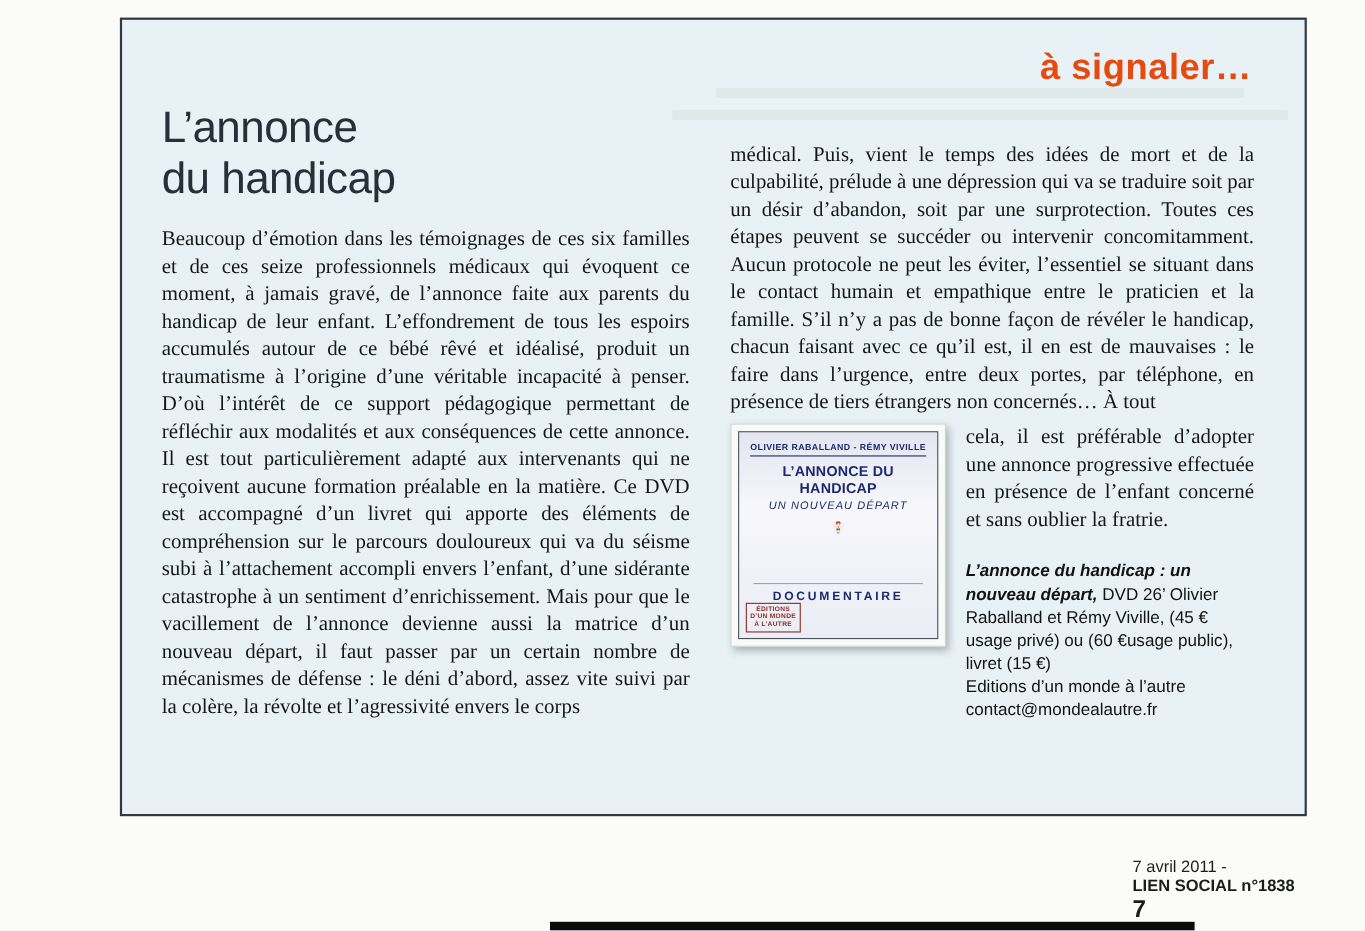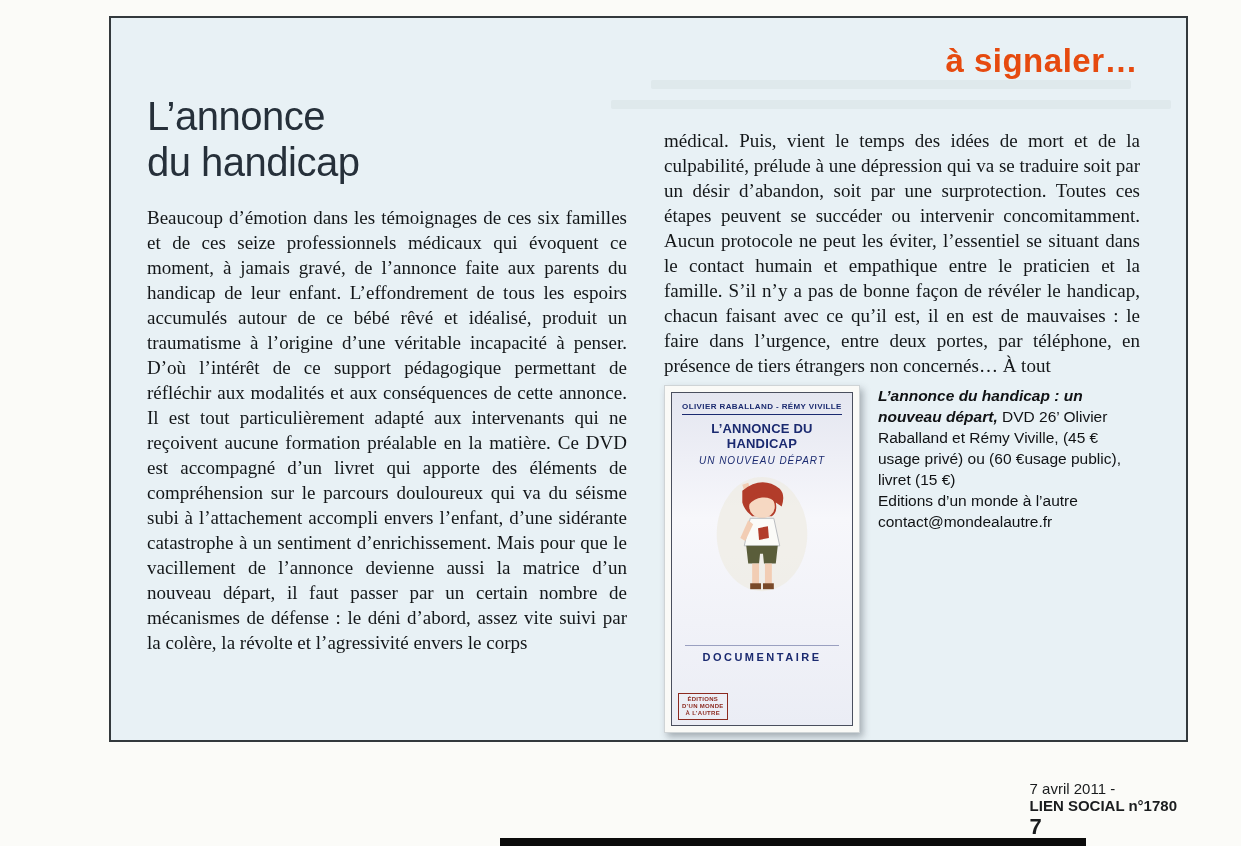--- a/index.html
+++ b/index.html
@@ -62,21 +62,21 @@
     color: #141719;
     hyphens: auto;
   }
 
   .media-row { display: flex; gap: 18px; margin-top: 7px; }
   .media-side { flex: 1; }
   .media-side .body-text { margin-bottom: 24px; }
 
   
   .dvd-photo {
-    width: 196px; height: 348px;
+    width: 196px; height: 203px;
     background: #fafaf7;
     border: 1px solid #cfd4d6;
     box-shadow: 3px 4px 7px rgba(40,50,60,0.35);
     padding: 6px;
     flex: 0 0 auto;
   }
   .dvd-cover {
     width: 100%; height: 100%;
     border: 1px solid #4a4f5e;
     background: linear-gradient(180deg, #e4e6f0 0%, #f7f7fb 38%, #ebedf5 100%);
@@ -187,32 +187,33 @@
               <div class="dvd-logo">
                 <div>ÉDITIONS</div>
                 <div>D’UN MONDE</div>
                 <div>À L’AUTRE</div>
               </div>
             </div>
           </div>
         </div>
 
         <div class="media-side">
+          <p class="body-text">cela, il est préférable d’adopter une annonce progressive effectuée en présence de l’enfant concerné et sans oublier la fratrie.</p>
 
           <div class="caption">
             <span class="cap-title">L’annonce du handicap : un nouveau départ,</span><span> DVD 26’ Olivier Raballand et Rémy Viville, (45 € usage privé) ou (60 €usage public), livret (15 €)</span>
             <div>Editions d’un monde à l’autre</div>
             <div>contact@mondealautre.fr</div>
           </div>
         </div>
 
       </div>
     </div>
   </div>
 </div>
 
 <div class="footer">
   <span class="f-date">7 avril 2011 - </span>
-  <span class="f-journal">LIEN SOCIAL n°1780</span>
+  <span class="f-journal">LIEN SOCIAL n°1838</span>
   <span class="f-page">7</span>
 </div>
 
 <div class="artifact-bar"></div>
 
 </body></html>

